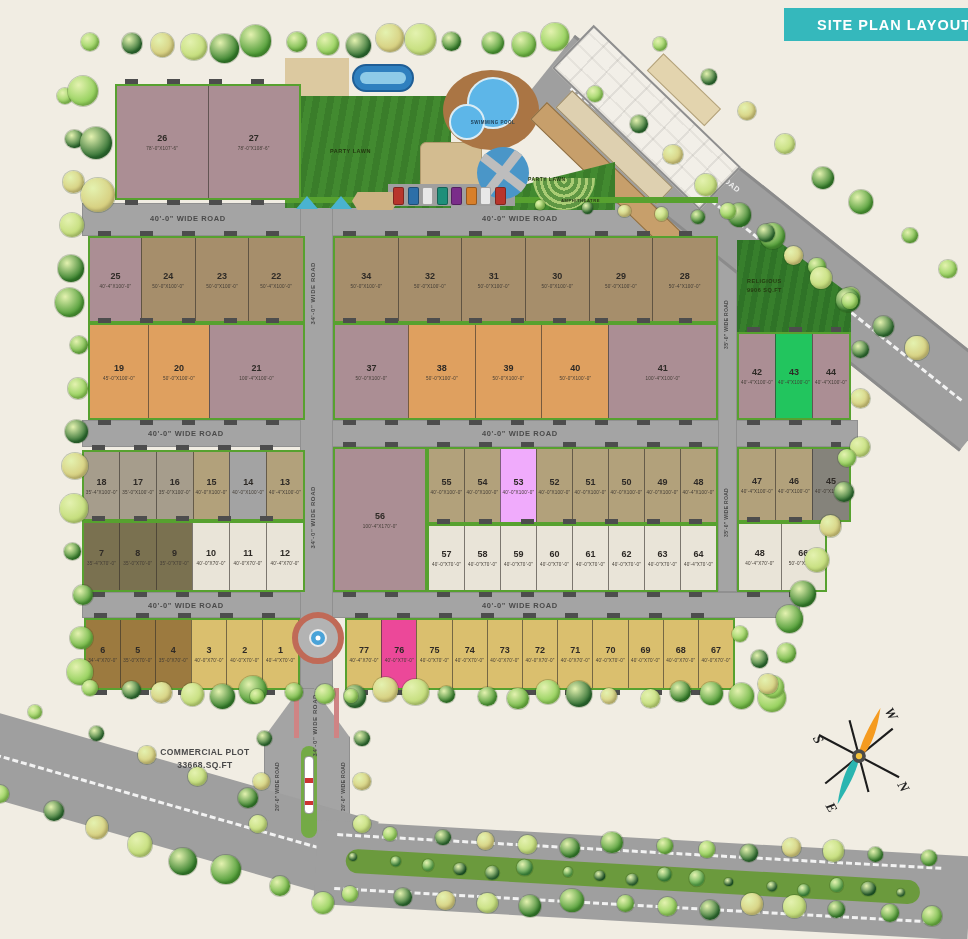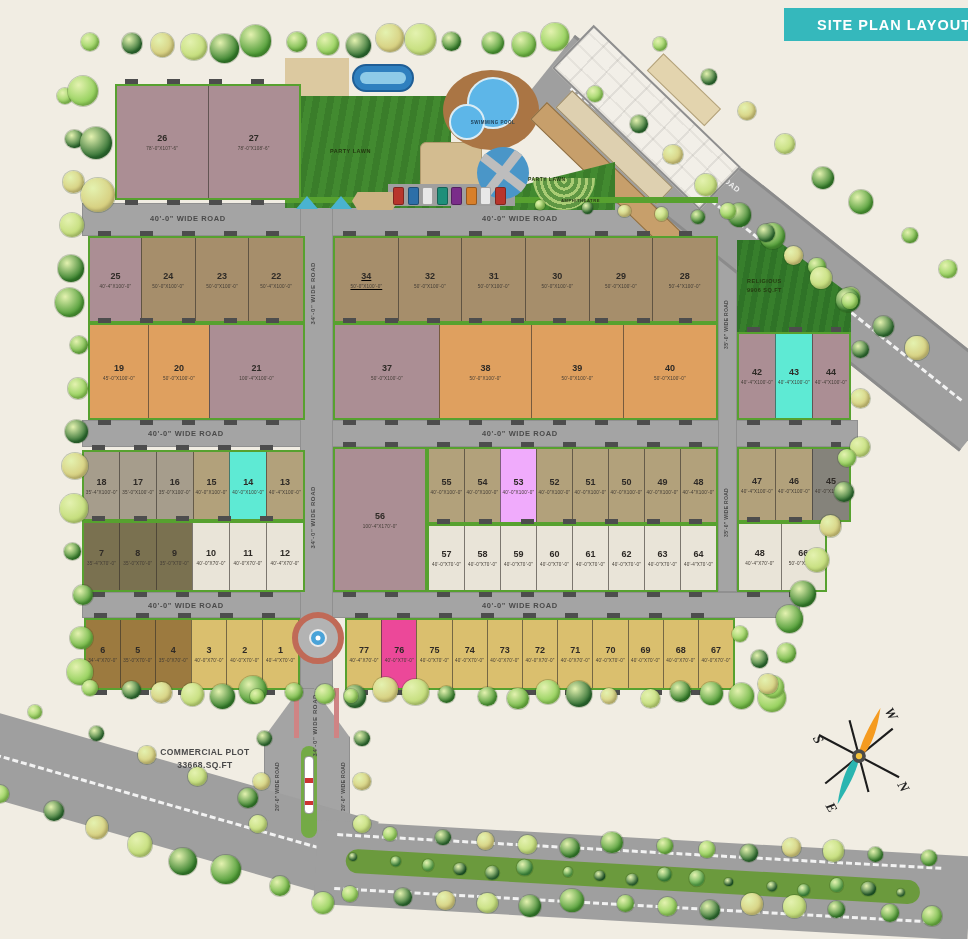--- a/index.html
+++ b/index.html
@@ -228,21 +228,21 @@
       <div class="plot" style="flex-grow: 55; background: rgb(223, 160, 95);">
         <span class="pnum">20</span>
         <span class="pdim">50'-0"X100'-0"</span>
       </div>
       <div class="plot" style="flex-grow: 112; background: rgb(171, 142, 148);">
         <span class="pnum">21</span>
         <span class="pdim">100'-4"X100'-0"</span>
       </div>
     </div>
     <div class="block" style="left: 333px; top: 236px; width: 385px; height: 87px;">
-      <div class="plot" style="flex-grow: 1; background: rgb(166, 142, 107); text-decoration: underline;">
+      <div class="plot" style="flex-grow: 1; background: rgb(166, 142, 107);">
         <span class="pnum">34</span>
         <span class="pdim">50'-0"X100'-0"</span>
       </div>
       <div class="plot" style="flex-grow: 1; background: rgb(166, 142, 107);">
         <span class="pnum">32</span>
         <span class="pdim">50'-0"X100'-0"</span>
       </div>
       <div class="plot" style="flex-grow: 1; background: rgb(166, 142, 107);">
         <span class="pnum">31</span>
         <span class="pdim">50'-0"X100'-0"</span>
@@ -269,28 +269,32 @@
         <span class="pnum">38</span>
         <span class="pdim">50'-0"X100'-0"</span>
       </div>
       <div class="plot" style="flex-grow: 45; background: rgb(223, 160, 95);">
         <span class="pnum">39</span>
         <span class="pdim">50'-0"X100'-0"</span>
       </div>
       <div class="plot" style="flex-grow: 46; background: rgb(223, 160, 95);">
         <span class="pnum">40</span>
         <span class="pdim">50'-0"X100'-0"</span>
+      </div>
+      <div class="plot" style="flex-grow: 96; background: rgb(171, 142, 148);">
+        <span class="pnum">41</span>
+        <span class="pdim">100'-4"X100'-0"</span>
       </div>
     </div>
     <div class="block" style="left: 737px; top: 332px; width: 114px; height: 88px;">
       <div class="plot" style="flex-grow: 1; background: rgb(171, 142, 148);">
         <span class="pnum">42</span>
         <span class="pdim">40'-4"X100'-0"</span>
       </div>
-      <div class="plot" style="flex-grow: 1; background: #5eead4;">
+      <div class="plot" style="flex-grow: 1; background: #22c55e;">
         <span class="pnum">43</span>
         <span class="pdim">40'-4"X100'-0"</span>
       </div>
       <div class="plot" style="flex-grow: 1; background: rgb(171, 142, 148);">
         <span class="pnum">44</span>
         <span class="pdim">40'-4"X100'-0"</span>
       </div>
     </div>
     <div class="block" style="left: 82px; top: 450px; width: 223px; height: 71px;">
       <div class="plot" style="flex-grow: 33; background: rgb(166, 157, 140);">
@@ -302,21 +306,21 @@
         <span class="pdim">35'-0"X100'-0"</span>
       </div>
       <div class="plot" style="flex-grow: 37; background: rgb(166, 157, 140);">
         <span class="pnum">16</span>
         <span class="pdim">35'-0"X100'-0"</span>
       </div>
       <div class="plot" style="flex-grow: 38; background: rgb(178, 161, 123);">
         <span class="pnum">15</span>
         <span class="pdim">40'-0"X100'-0"</span>
       </div>
-      <div class="plot" style="flex-grow: 38; background: #5eead4;">
+      <div class="plot" style="flex-grow: 38; background: #a3a3a3;">
         <span class="pnum">14</span>
         <span class="pdim">40'-0"X100'-0"</span>
       </div>
       <div class="plot" style="flex-grow: 40; background: rgb(178, 161, 123);">
         <span class="pnum">13</span>
         <span class="pdim">40'-4"X100'-0"</span>
       </div>
     </div>
     <div class="block" style="left: 82px; top: 521px; width: 223px; height: 71px;">
       <div class="plot" style="flex-grow: 33; background: rgb(122, 113, 80);">

